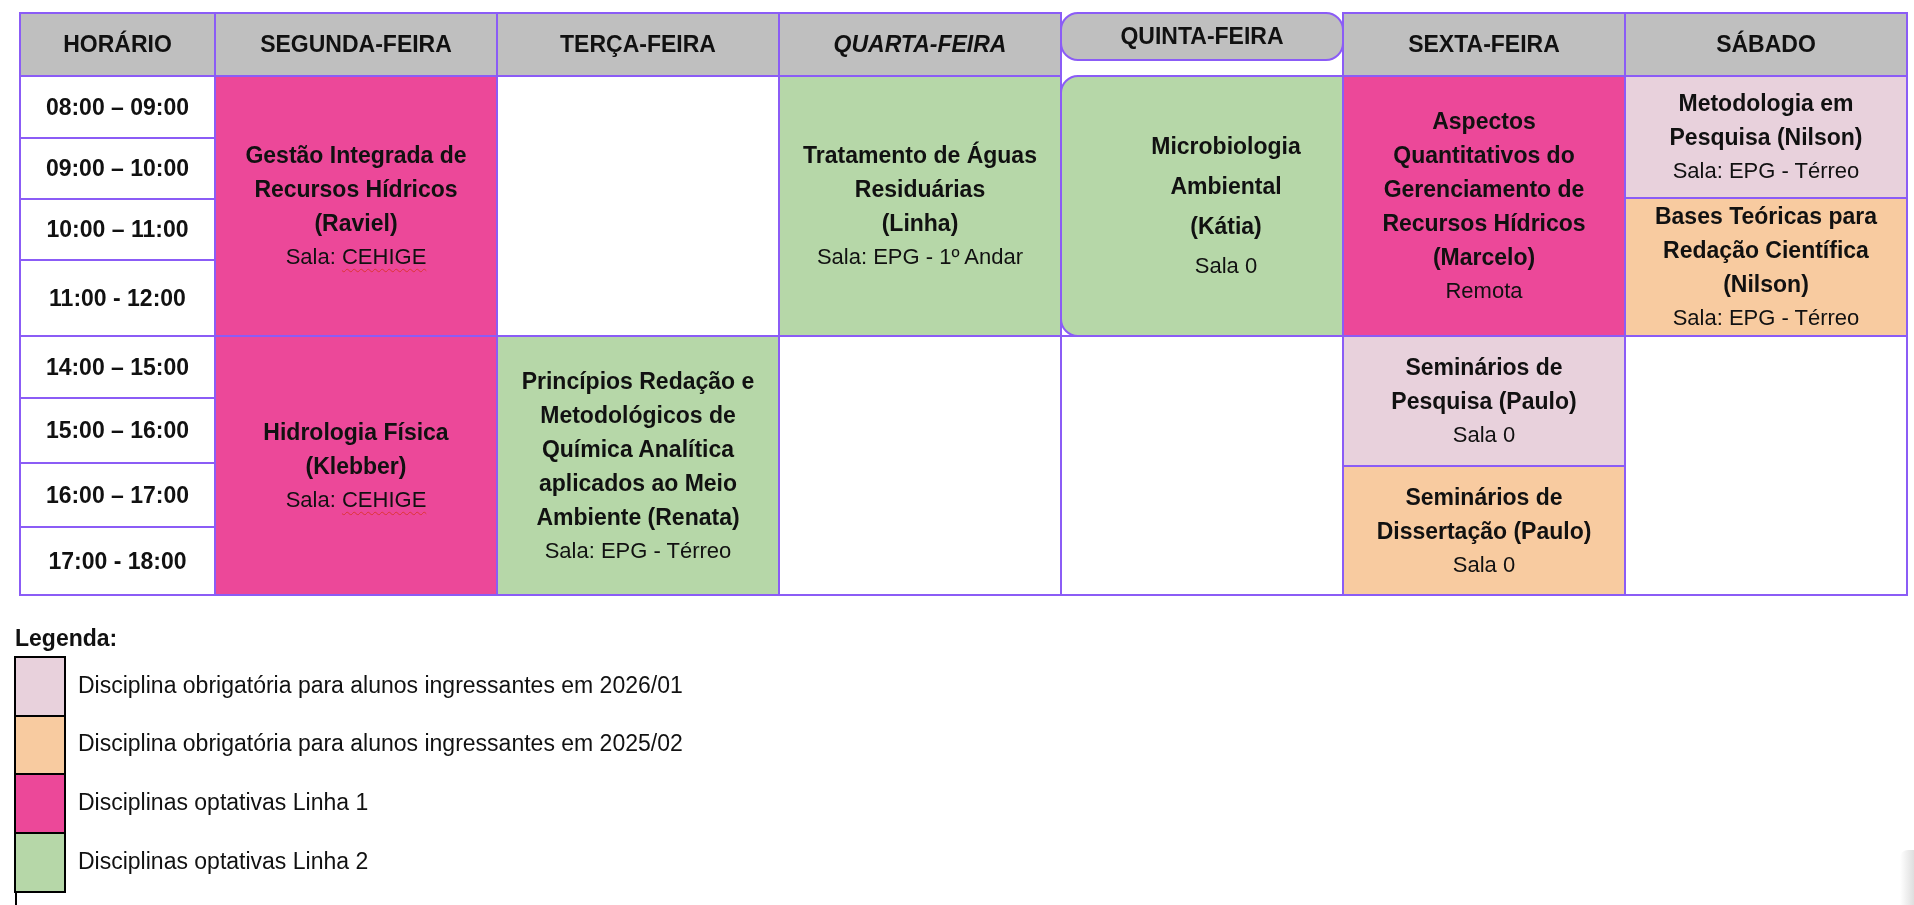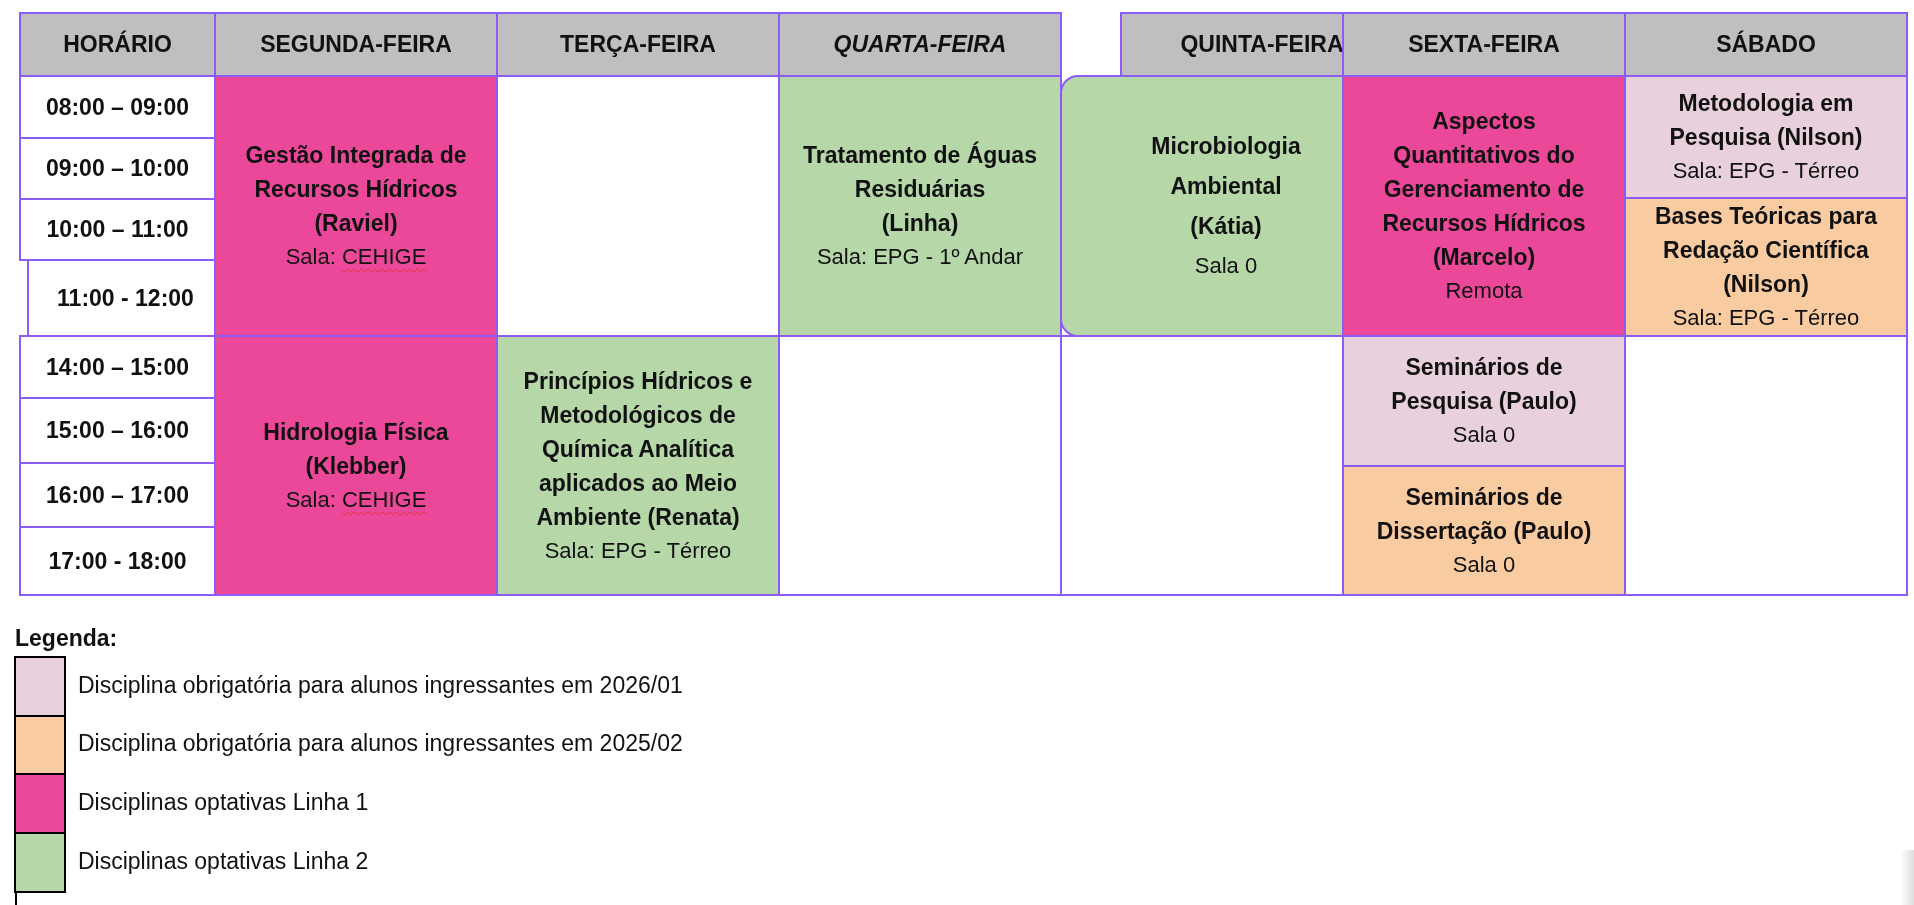--- a/index.html
+++ b/index.html
@@ -35,40 +35,40 @@
     </div>
   <div class="cell hdr" style="left:214px;top:12px;width:284px;height:65px;">
       <span>SEGUNDA-FEIRA</span>
     </div>
   <div class="cell hdr" style="left:496px;top:12px;width:284px;height:65px;">
       <span>TERÇA-FEIRA</span>
     </div>
   <div class="cell hdr" style="left:778px;top:12px;width:284px;height:65px;font-style:italic;">
       <span>QUARTA-FEIRA</span>
     </div>
-  <div class="cell hdr" style="left:1120px;top:12px;width:284px;height:65px;">
+  <div class="cell hdr" style="left:1060px;top:12px;width:284px;height:49px;border-radius:18px;">
       <span>QUINTA-FEIRA</span>
     </div>
   <div class="cell hdr" style="left:1342px;top:12px;width:284px;height:65px;">
       <span>SEXTA-FEIRA</span>
     </div>
   <div class="cell hdr" style="left:1624px;top:12px;width:284px;height:65px;">
       <span>SÁBADO</span>
     </div>
 
   <div class="cell time" style="left:19px;top:75px;width:197px;height:64px;">
       <span>08:00 – 09:00</span>
     </div>
   <div class="cell time" style="left:19px;top:137px;width:197px;height:63px;">
       <span>09:00 – 10:00</span>
     </div>
   <div class="cell time" style="left:19px;top:198px;width:197px;height:63px;">
       <span>10:00 – 11:00</span>
     </div>
-  <div class="cell time" style="left:27px;top:259px;width:197px;height:78px;">
+  <div class="cell time" style="left:19px;top:259px;width:197px;height:78px;">
       <span>11:00 - 12:00</span>
     </div>
   <div class="cell time" style="left:19px;top:335px;width:197px;height:64px;">
       <span>14:00 – 15:00</span>
     </div>
   <div class="cell time" style="left:19px;top:397px;width:197px;height:67px;">
       <span>15:00 – 16:00</span>
     </div>
   <div class="cell time" style="left:19px;top:462px;width:197px;height:66px;">
       <span>16:00 – 17:00</span>
@@ -84,21 +84,21 @@
     <div class="course-room"><span>Sala: </span><span class="spell">CEHIGE</span></div>
   </div>
   <div class="cell c-blue" style="left:214px;top:335px;width:284px;height:261px;">
     <div class="course-title">Hidrologia Física</div>
     <div class="course-title">(Klebber)</div>
     <div class="course-room"><span>Sala: </span><span class="spell">CEHIGE</span></div>
   </div>
 
   <div class="cell c-white" style="left:496px;top:75px;width:284px;height:262px;"></div>
   <div class="cell c-green" style="left:496px;top:335px;width:284px;height:261px;">
-    <div class="course-title">Princípios Hídricos e</div>
+    <div class="course-title">Princípios Redação e</div>
     <div class="course-title">Metodológicos de</div>
     <div class="course-title">Química Analítica</div>
     <div class="course-title">aplicados ao Meio</div>
     <div class="course-title">Ambiente (Renata)</div>
     <div class="course-room">Sala: EPG - Térreo</div>
   </div>
 
   <div class="cell c-green" style="left:778px;top:75px;width:284px;height:262px;">
     <div class="course-title">Tratamento de Águas</div>
     <div class="course-title">Residuárias</div>

